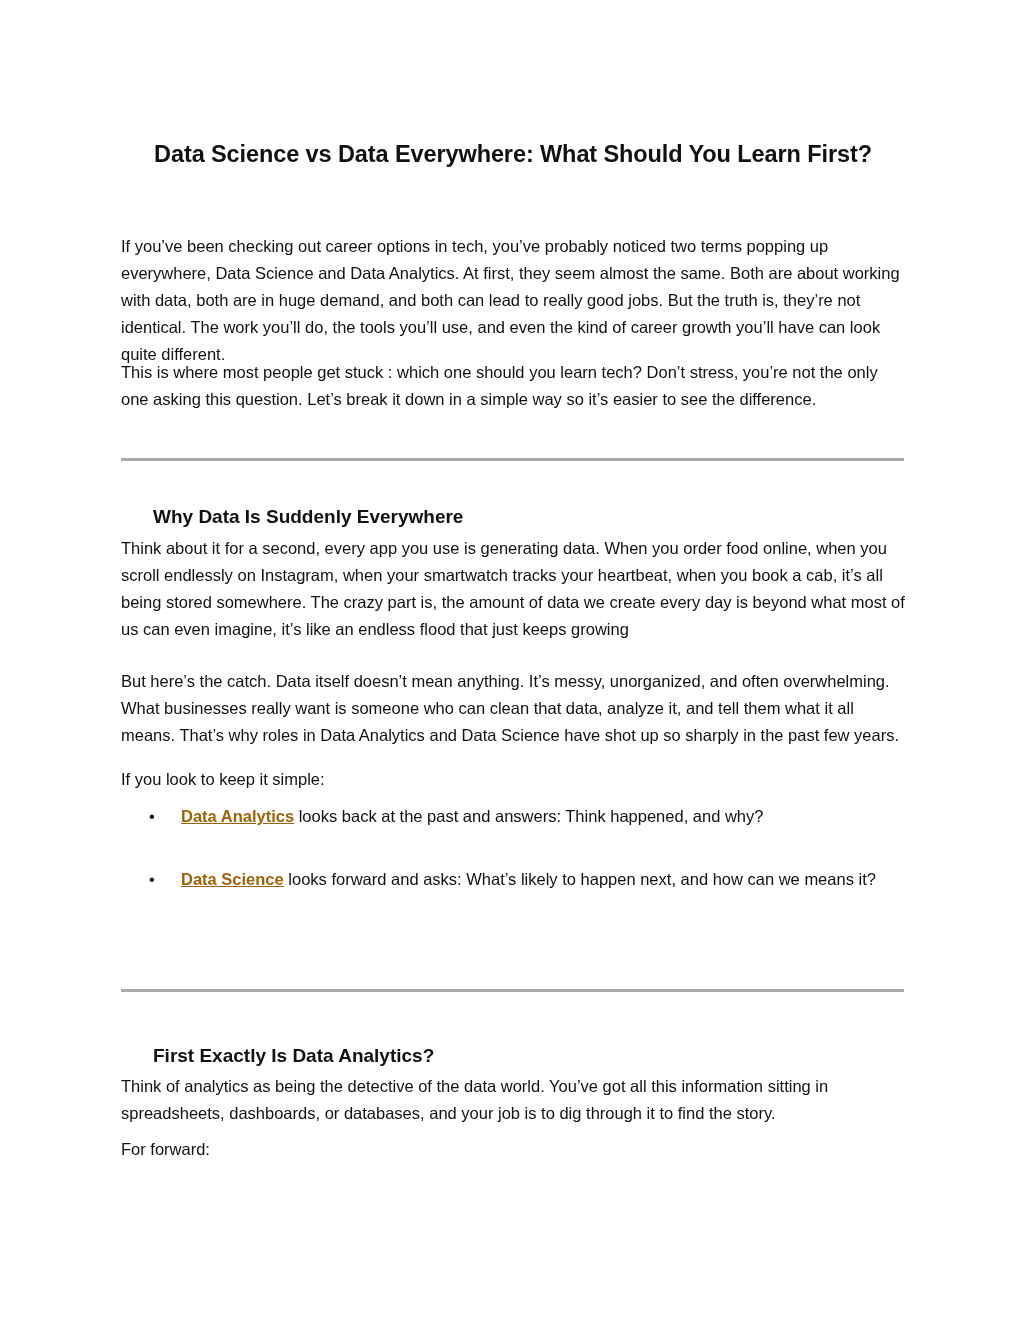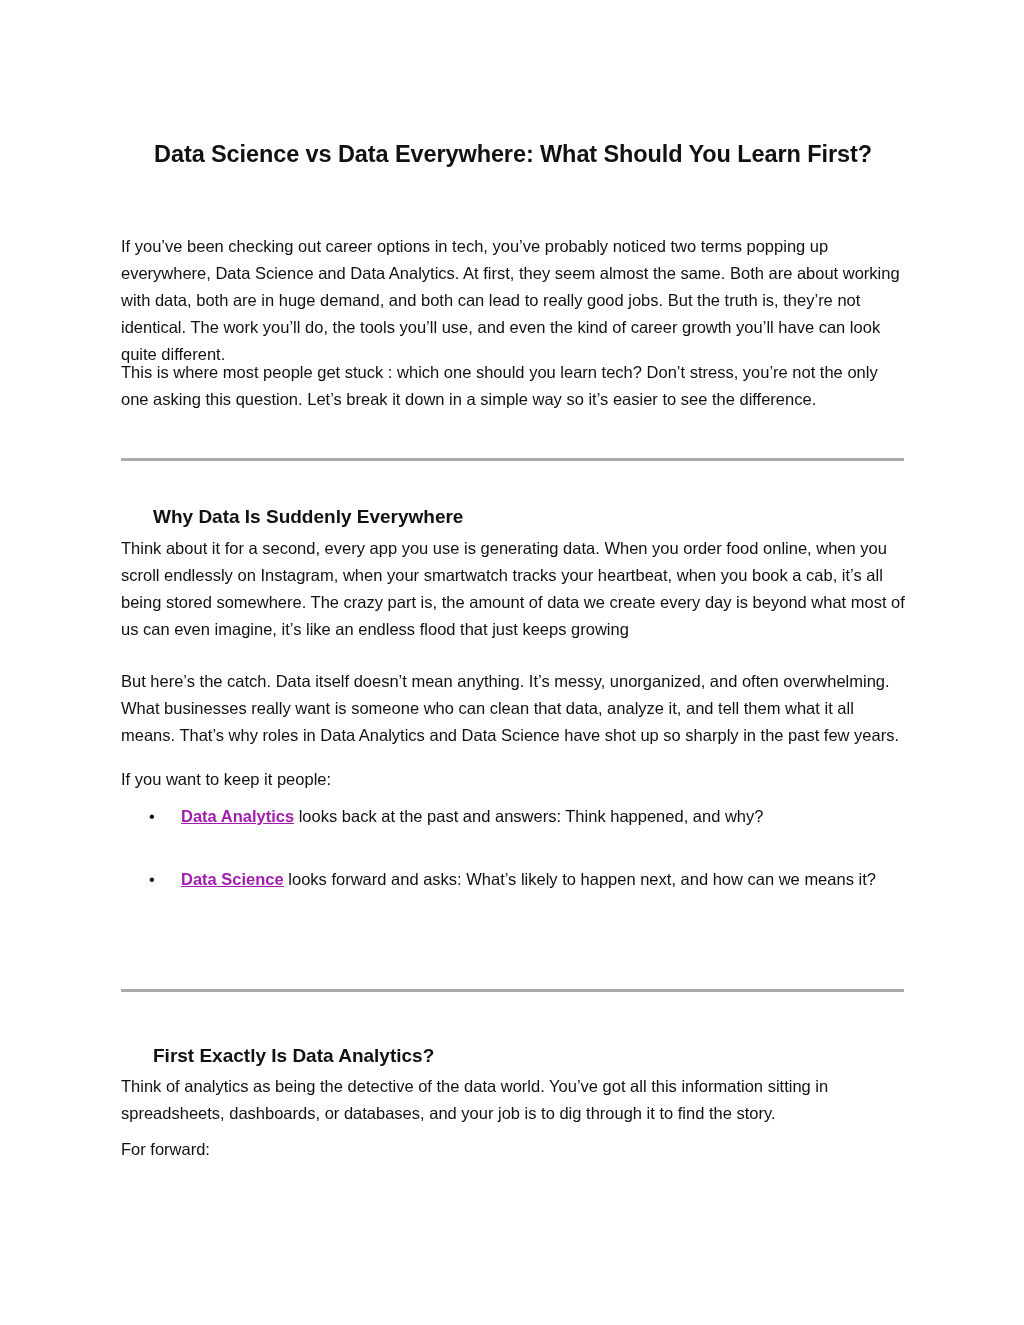--- a/index.html
+++ b/index.html
@@ -10,37 +10,37 @@
            font-size: 23.5px; font-weight: bold; margin: 0; letter-spacing: -0.1px; }
   p { margin: 0; font-size: 16.5px; line-height: 27px; }
   .para { position: absolute; left: 0; width: 784px; }
   h2 { position: absolute; left: 16px; margin: 16px; font-size: 19px; font-weight: bold; }
   hr.rule { position: absolute; left: 0; width: 783px; height: 0; border: none;
             border-top: 3px solid #a9a9a9; margin: 0; }
   ul.bullets { position: absolute; left: 0; width: 784px; margin: 0; padding: 0; list-style: none; }
   ul.bullets li { position: absolute; left: 0; width: 784px; font-size: 16.5px; line-height: 21px; }
   .dot { position: absolute; left: 28px; top: 0; }
   .li-text { position: absolute; left: 60px; width: 720px; }
-  a.link { color: #a21caf; font-weight: bold; text-decoration: underline; }
+  a.link { color: #a16207; font-weight: bold; text-decoration: underline; }
 </style>
 </head>
 <body>
 
 <div class="page">
   <h1 class="title">Data Science vs Data Everywhere: What Should You Learn First?</h1>
 
   <p class="para" style="top:233px">If you’ve been checking out career options in tech, you’ve probably noticed two terms popping up everywhere, Data Science and Data Analytics. At first, they seem almost the same. Both are about working with data, both are in huge demand, and both can lead to really good jobs. But the truth is, they’re not identical. The work you’ll do, the tools you’ll use, and even the kind of career growth you’ll have can look quite different.</p>
   <p class="para" style="top:359px">This is where most people get stuck : which one should you learn tech? Don’t stress, you’re not the only one asking this question. Let’s break it down in a simple way so it’s easier to see the difference.</p>
 
   <hr class="rule" style="top:458px">
 
   <h2 style="top:490px">Why Data Is Suddenly Everywhere</h2>
   <p class="para" style="top:535px">Think about it for a second, every app you use is generating data. When you order food online, when you scroll endlessly on Instagram, when your smartwatch tracks your heartbeat, when you book a cab, it’s all being stored somewhere. The crazy part is, the amount of data we create every day is beyond what most of us can even imagine, it’s like an endless flood that just keeps growing</p>
   <p class="para" style="top:668px">But here’s the catch. Data itself doesn’t mean anything. It’s messy, unorganized, and often overwhelming. What businesses really want is someone who can clean that data, analyze it, and tell them what it all means. That’s why roles in Data Analytics and Data Science have shot up so sharply in the past few years.</p>
-  <p class="para" style="top:766px">If you want to keep it people:</p>
+  <p class="para" style="top:766px">If you look to keep it simple:</p>
 
   <ul class="bullets" style="top:806px">
     <li style="top:0">
       <span class="dot">•</span>
       <span class="li-text"><a class="link" href="#">Data Analytics</a><span> looks back at the past and answers: Think happened, and why?</span></span>
     </li>
     <li style="top:63px">
       <span class="dot">•</span>
       <span class="li-text"><a class="link" href="#">Data Science</a><span> looks forward and asks: What’s likely to happen next, and how can we means it?</span></span>
     </li>

